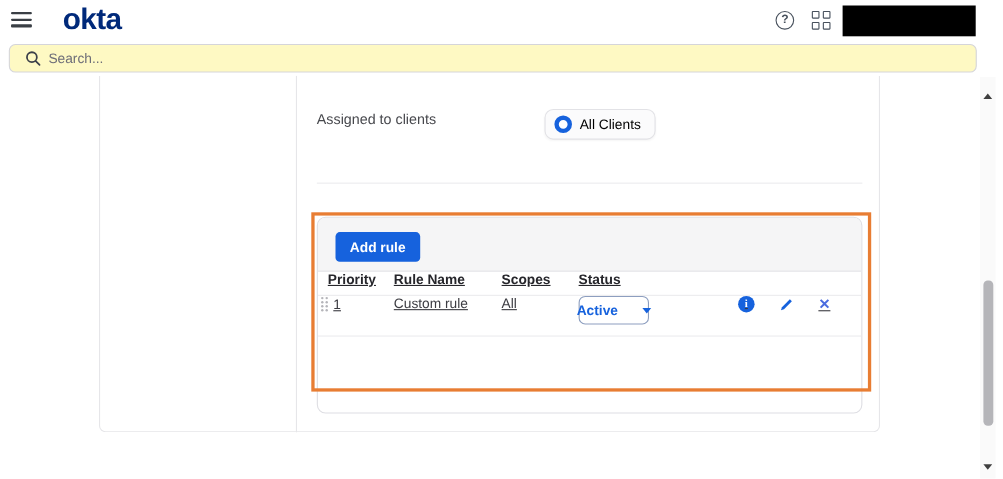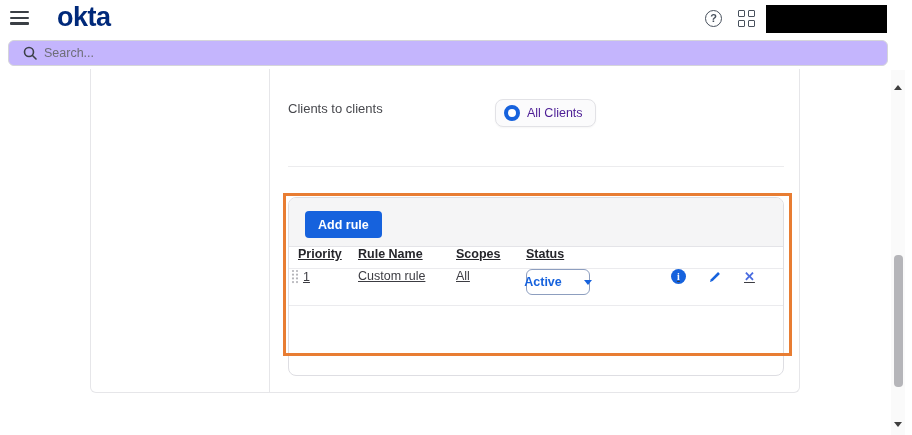--- a/index.html
+++ b/index.html
@@ -14,38 +14,38 @@
     letter-spacing:-0.5px; color:#00297a;margin-left:19px; }
   .help-icon { position:absolute; left:705px; top:10px; width:17px; height:17px; border:1.6px solid #47505c;
     border-radius:50%; font-size:11px; font-weight:700; color:#47505c; text-align:center; line-height:14px; cursor:pointer; }
   .grid-icon { position:absolute; left:738px; top:10px; width:18px; height:18px; display:grid;
     grid-template-columns:7px 7px; grid-template-rows:7px 7px; gap:2.5px; cursor:pointer; }
   .grid-icon i { border:1.8px solid #47505c; border-radius:1px; }
   .redacted { position:absolute; left:766px; top:5px; width:121px; height:28px; background:#000; }
 
   
   .search-wrap { position:absolute; left:8px; top:40px; width:880px; height:26px;
-    border:1px solid #d5d5da; border-radius:6px; background:#c4b5fd; display:flex; align-items:center; }
+    border:1px solid #d5d5da; border-radius:6px; background:#fef9c3; display:flex; align-items:center; }
   .search-wrap svg { margin-left:14px; }
   .search-input { border:none; outline:none; flex:1; margin-left:7px; font-size:12.5px;
     font-family:"Liberation Sans",sans-serif; color:#3c3c42; background:transparent; }
   .search-input::placeholder { color:#6e6e78; }
 
   
   .card { position:absolute; left:90px; top:69px; width:710px; height:324px; background:#fff;
     border-left:1px solid #e6e6e9; border-right:1px solid #e6e6e9; border-bottom:1px solid #e6e6e9;
     border-radius:0 0 6px 6px; }
   .card-divider { position:absolute; left:178px; top:0; width:1px; height:324px; background:#e6e6e9; }
 
   .assigned-label { position:absolute; left:197px; top:32px; font-size:13px; color:#47484d; }
   .chip { position:absolute; left:404px; top:30px; height:28px; padding:0 12px 0 8px;
     background:#fbfbfc; border:1px solid #e2e2e6; border-radius:8px;
     display:flex; align-items:center; gap:7px; cursor:pointer; box-shadow:0 1px 2px rgba(0,0,0,0.04); }
   .radio-on { width:16px; height:16px; border:4.6px solid #1662dd; border-radius:50%; background:#fff; }
-  .chip-label { font-size:12.5px; color:#4c1d95; }
+  .chip-label { font-size:12.5px; color:#000000; }
   .h-divider { position:absolute; left:197px; top:97px; width:496px; height:1px; background:#ececee; }
 
   
   .rules-box { position:absolute; left:197px; top:128px; width:496px; height:179px;
     border:1px solid #dedee3; border-radius:8px; background:#fff; overflow:hidden; }
   .rules-toolbar { height:49px; background:#f5f5f6; border-bottom:1px solid #e4e4e8; position:relative; }
   .add-rule-btn { position:absolute; left:16px; top:13px; height:27px; padding:0 13px;
     background:#1662dd; color:#fff; font-size:12.5px; font-weight:700; border:none; border-radius:4px;
     font-family:"Liberation Sans",sans-serif; cursor:pointer; }
   .t-row { display:flex; align-items:flex-start;text-decoration:underline; }
@@ -107,21 +107,21 @@
   <svg width="14" height="14" viewBox="0 0 14 14">
     <circle cx="6" cy="6" r="4.5" fill="none" stroke="#3c4049" stroke-width="1.6"></circle>
     <line x1="9.5" y1="9.5" x2="13" y2="13" stroke="#3c4049" stroke-width="1.6" stroke-linecap="round"></line>
   </svg>
   <input class="search-input" placeholder="Search..." style="">
 </div>
 
 <div class="card">
   <div class="card-divider"></div>
 
-  <div class="assigned-label">Clients to clients</div>
+  <div class="assigned-label">Assigned to clients</div>
 
   <div class="chip">
     <span class="radio-on"></span>
     <span class="chip-label">All Clients</span>
   </div>
 
   <div class="h-divider"></div>
 
   <div class="rules-box">
     <div class="rules-toolbar">

